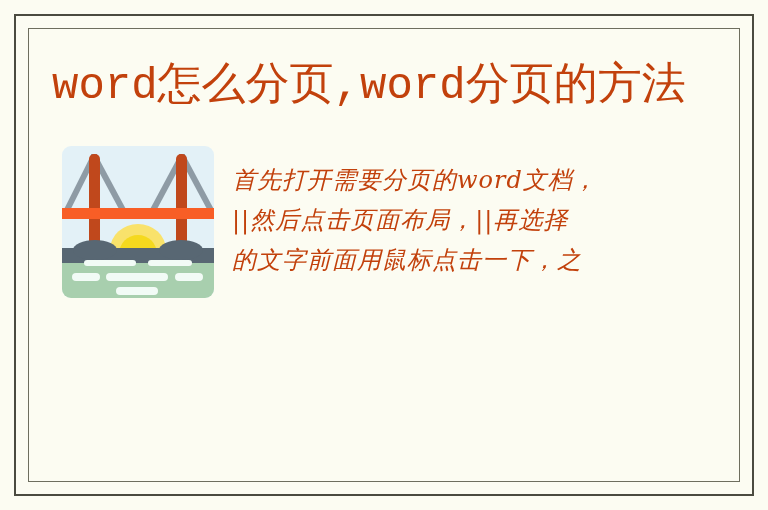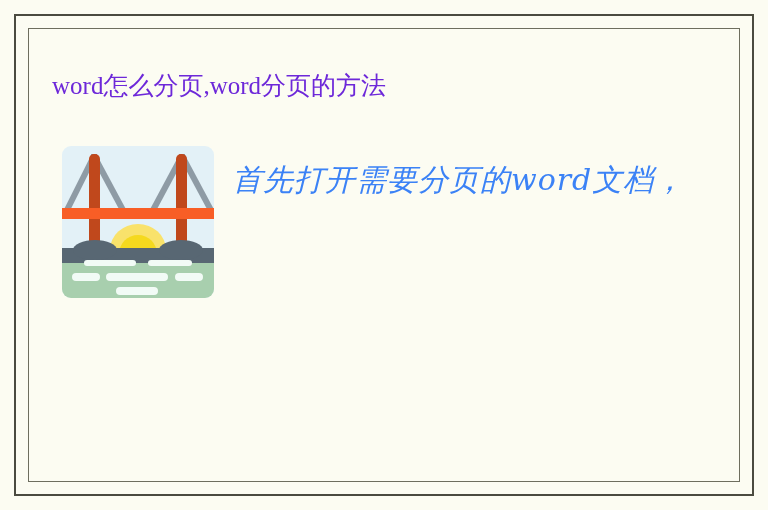--- a/index.html
+++ b/index.html
@@ -41,25 +41,25 @@
     border: 1px solid #6E6E5E;
     box-sizing: border-box;
   }
 
   
   #title {
     position: absolute;
     left: 52px;
     top: 64px;
     width: 650px;
-    font-size: 25px;
+    font-size: 44px;
     line-height: 44px;
     letter-spacing: 0px;
-    color: #6d28d9;
-    font-family: Liberation Serif, serif;
+    color: #c2410c;
+    font-family: Liberation Mono, monospace;
     font-weight: 400;
     white-space: nowrap;
   }
 
   
   #illustration {
     position: absolute;
     left: 62px;
     top: 146px;
     width: 152px;
@@ -70,23 +70,23 @@
     width: 152px;
     height: 152px;
   }
 
   
   #body-text {
     position: absolute;
     left: 232px;
     top: 160px;
     width: 424px;
-    font-size: 30px;
+    font-size: 24px;
     line-height: 40px;
-    color: #3b82f6;
+    color: #c2410c;
     font-family: "DejaVu Serif", serif;
     font-style: italic;
     letter-spacing: 1px;
     text-align: justify;
   }
   #body-text .tline {
     display: block;
     white-space: nowrap;
   }
 </style>
@@ -149,15 +149,17 @@
           <rect x="44" y="127" width="62" height="8" rx="4"></rect>
           <rect x="113" y="127" width="28" height="8" rx="4"></rect>
           <rect x="54" y="141" width="42" height="8" rx="4"></rect>
         </g>
       </g>
     </svg>
   </div>
 
   <div id="body-text">
     <span class="tline">首先打开需要分页的word文档，</span>
+    <span class="tline">||然后点击页面布局，||再选择</span>
+    <span class="tline">的文字前面用鼠标点击一下，之</span>
   </div>
 
 </div>
 
 </body></html>

